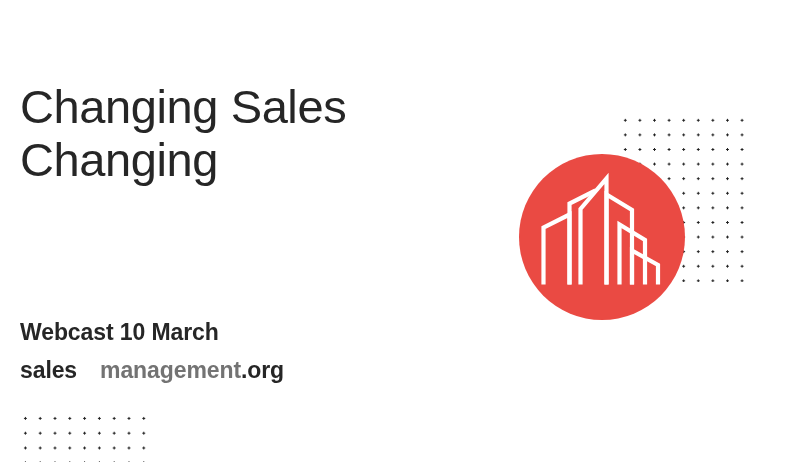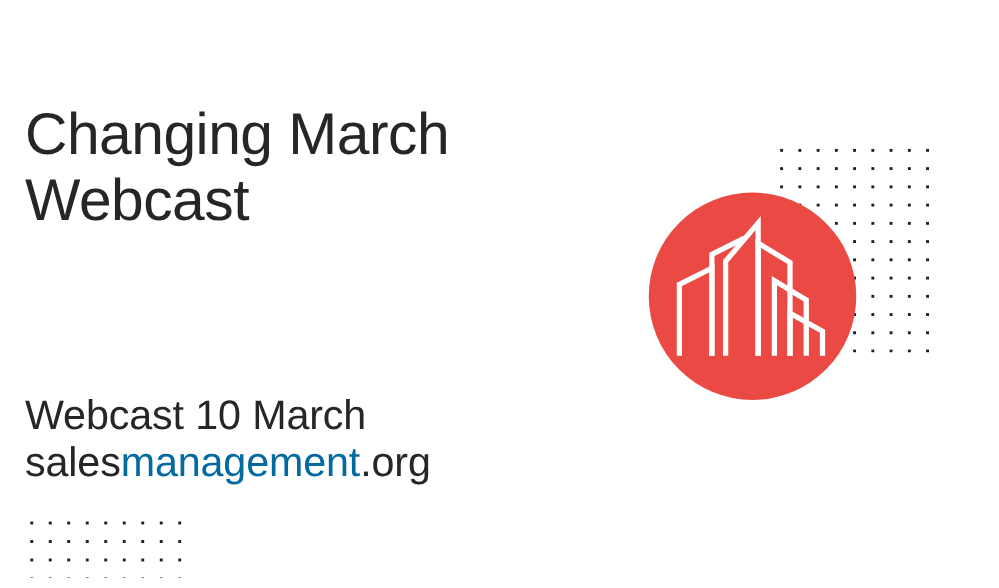--- a/index.html
+++ b/index.html
@@ -84,29 +84,30 @@
   }
 
   #subtitle {
     position: absolute;
     left: 20px;
     top: 313px;
     z-index: 3;
   }
   #subtitle .sub-line {
     display: block;
-    font-size: 33px;
+    font-size: 23px;
     line-height: 38px;
-    font-weight: 400;
+    font-weight: 700;
     letter-spacing: -0.1px;
     color: #262626;
     white-space: nowrap;
   }
   #subtitle .accent {
-    color: #0369a1;
+    color: #737373;
+    margin-left: 23px;
   }
 </style>
 </head>
 <body>
 
 <div id="slide">
 
   <div id="dots-right" class="dot-grid"></div>
 
   <div id="dots-bottom-left" class="dot-grid"></div>
@@ -123,22 +124,22 @@
 
       <path d="M87.5 130.5 V40.5 L113.0 56.0 V130.5"></path>
 
       <path d="M100.5 130.5 V70.5 L126.0 86.0 V130.5"></path>
 
       <path d="M113.0 130.5 V96.5 L139.0 111.0 V130.5"></path>
     </svg>
   </div>
 
   <div id="headline">
-    <span class="line">Changing March</span>
-    <span class="line">Webcast</span>
+    <span class="line">Changing Sales</span>
+    <span class="line">Changing</span>
   </div>
 
   <div id="subtitle">
     <span class="sub-line">Webcast 10 March</span>
     <span class="sub-line"><span>sales</span><span class="accent">management</span><span>.org</span></span>
   </div>
 
 </div>
 
 </body></html>

